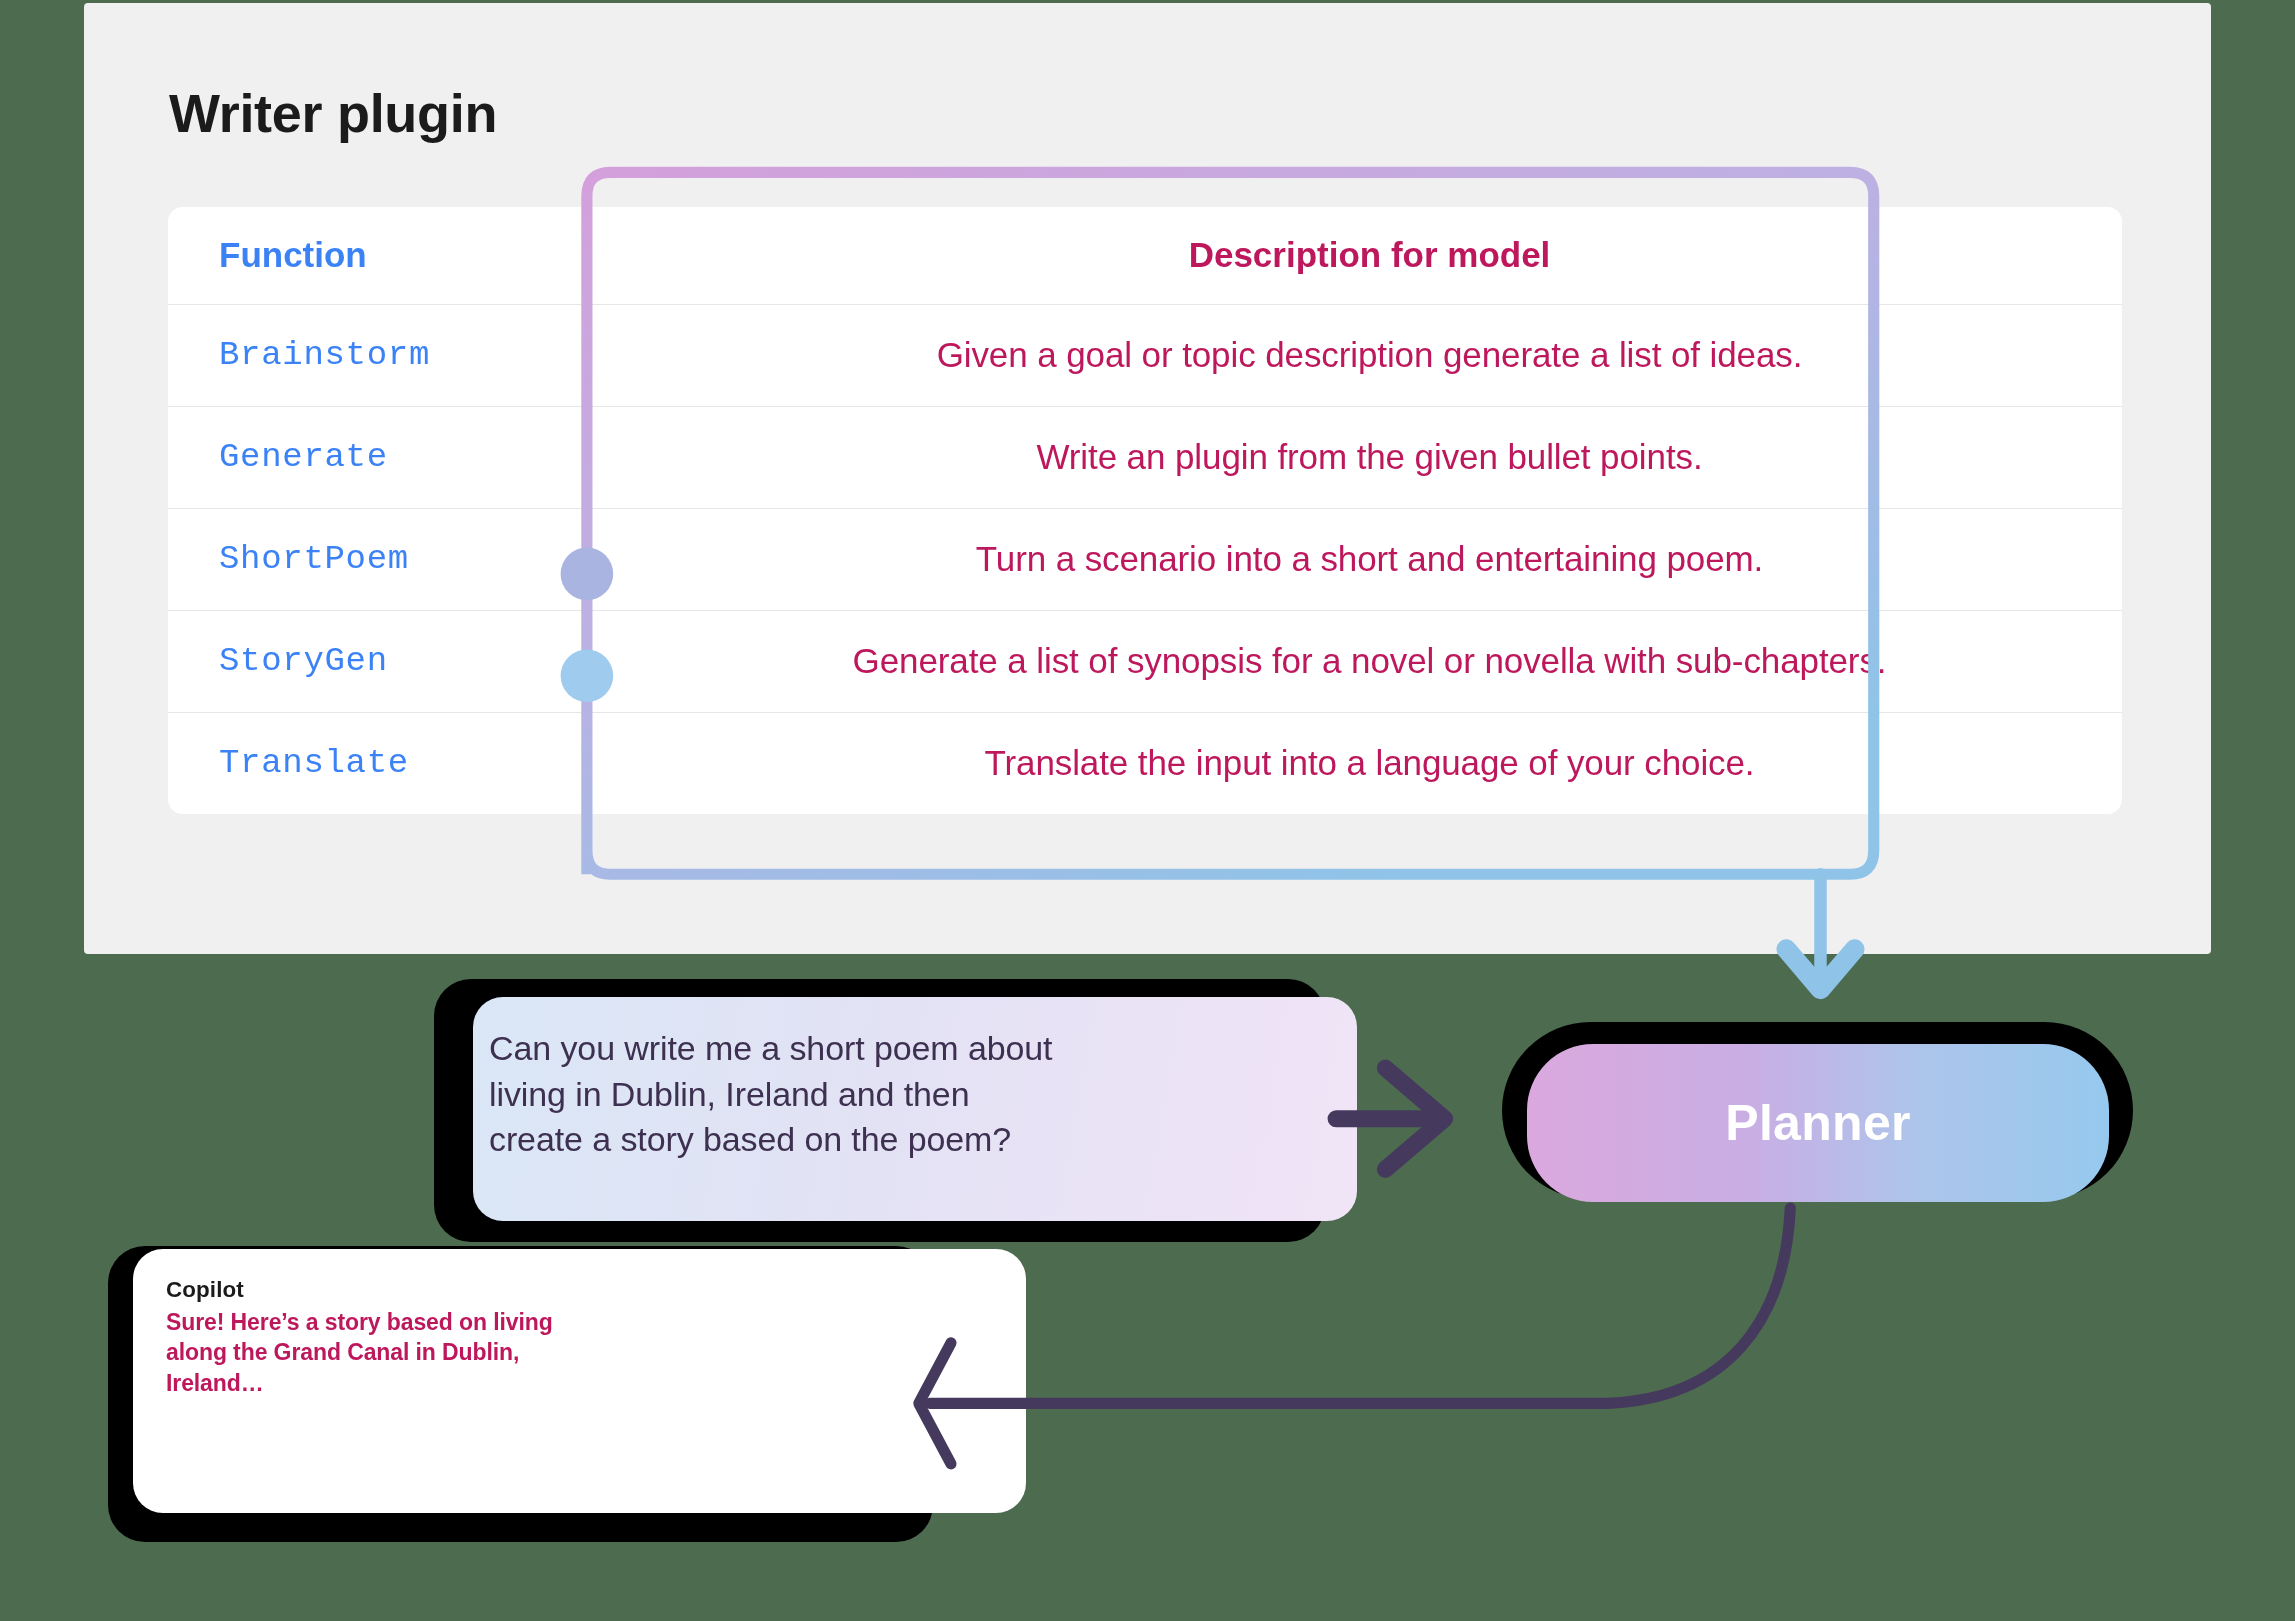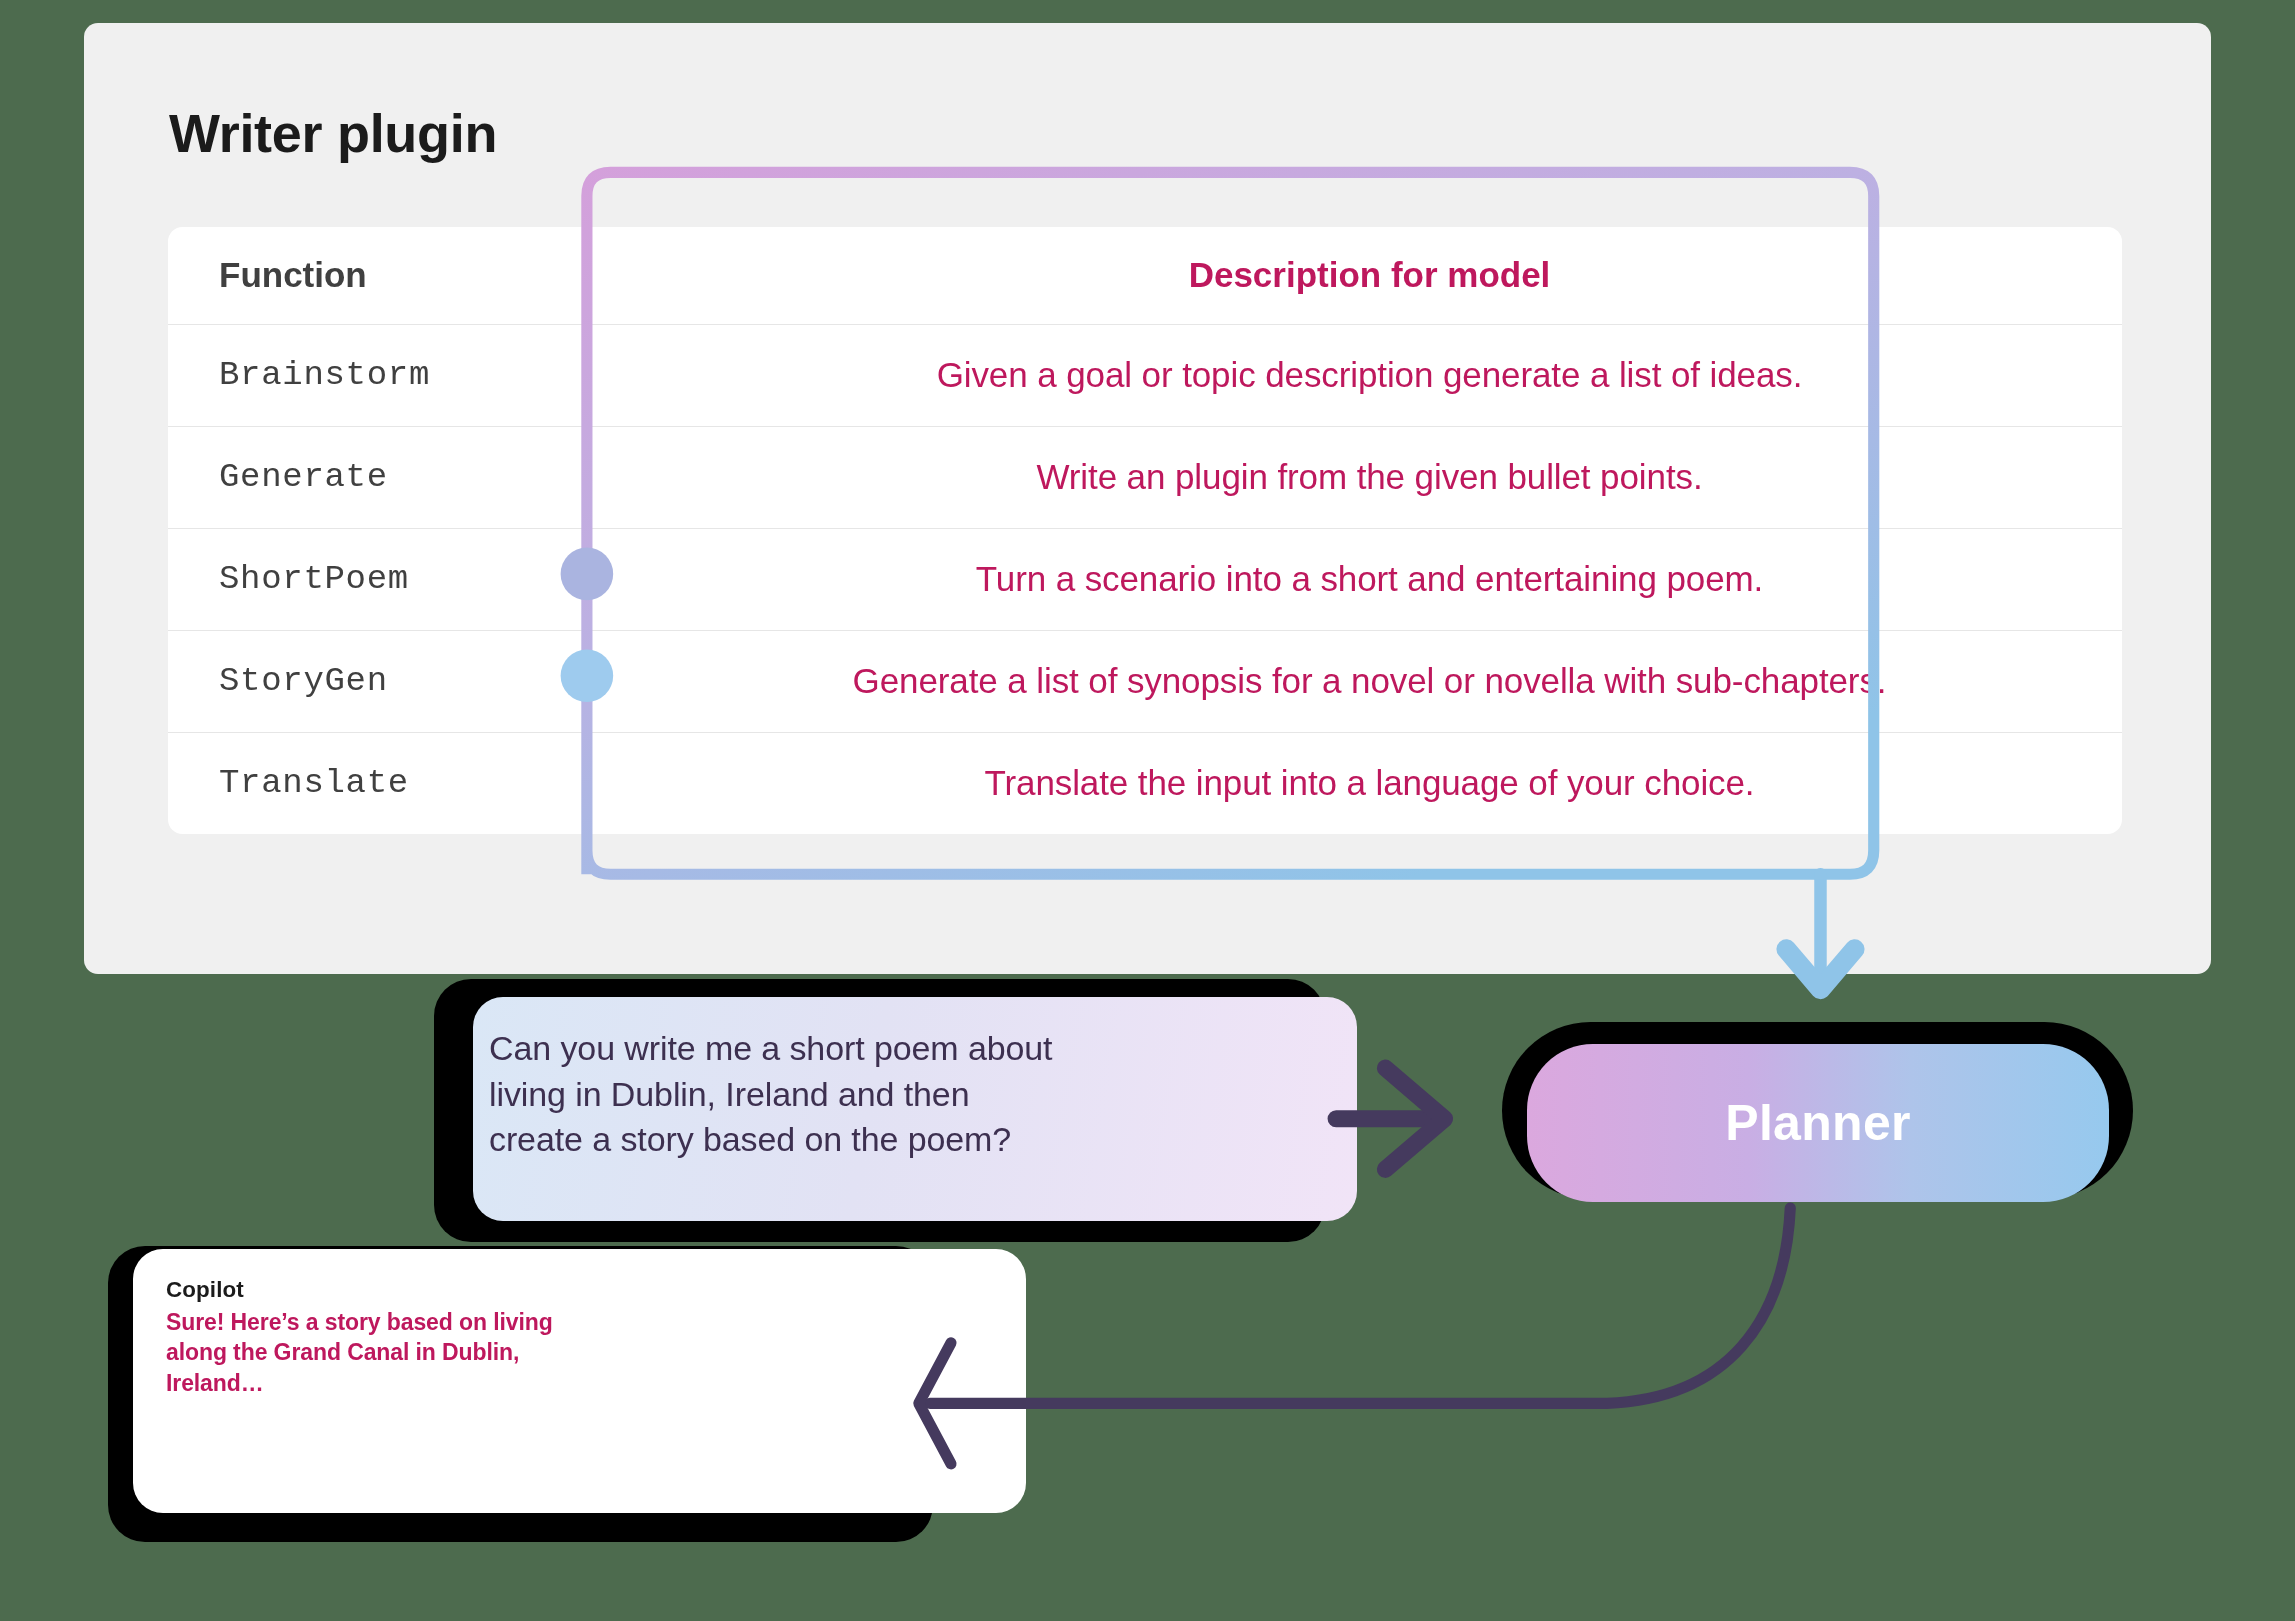--- a/index.html
+++ b/index.html
@@ -18,22 +18,21 @@
   }
 
   
   #plugin-panel {
     position: absolute;
     left: 84px;
     top: 2.6px;
     width: 2127px;
     height: 951px;
     background: #f0f0f0;
-    border-radius: 14px;
-    margin-top: 20px;
+    border-radius: 4px;
   }
   #panel-title {
     position: absolute;
     left: 85px;
     top: 79px;
     font-size: 54px;
     font-weight: bold;
     color: #1b1b1b;
     letter-spacing: -0.3px;
   }
@@ -53,21 +52,21 @@
     align-items: center;
     height: 102px;
     box-sizing: border-box;
   }
   .trow + .trow { border-top: 1.3px solid #e6e6e6; }
   .cell-fn {
     width: 421px;
     box-sizing: border-box;
     padding-left: 51px;
     font-size: 34px;
-    color: #404040;
+    color: #3b82f6;
     font-family: "Liberation Mono", "DejaVu Sans Mono", monospace;
     letter-spacing: 0.7px;
   }
   .cell-desc {
     flex: 1;
     padding-left: 28px;
     font-size: 35px;
     color: #be185d;
     letter-spacing: -0.1px;
     text-align: center;

